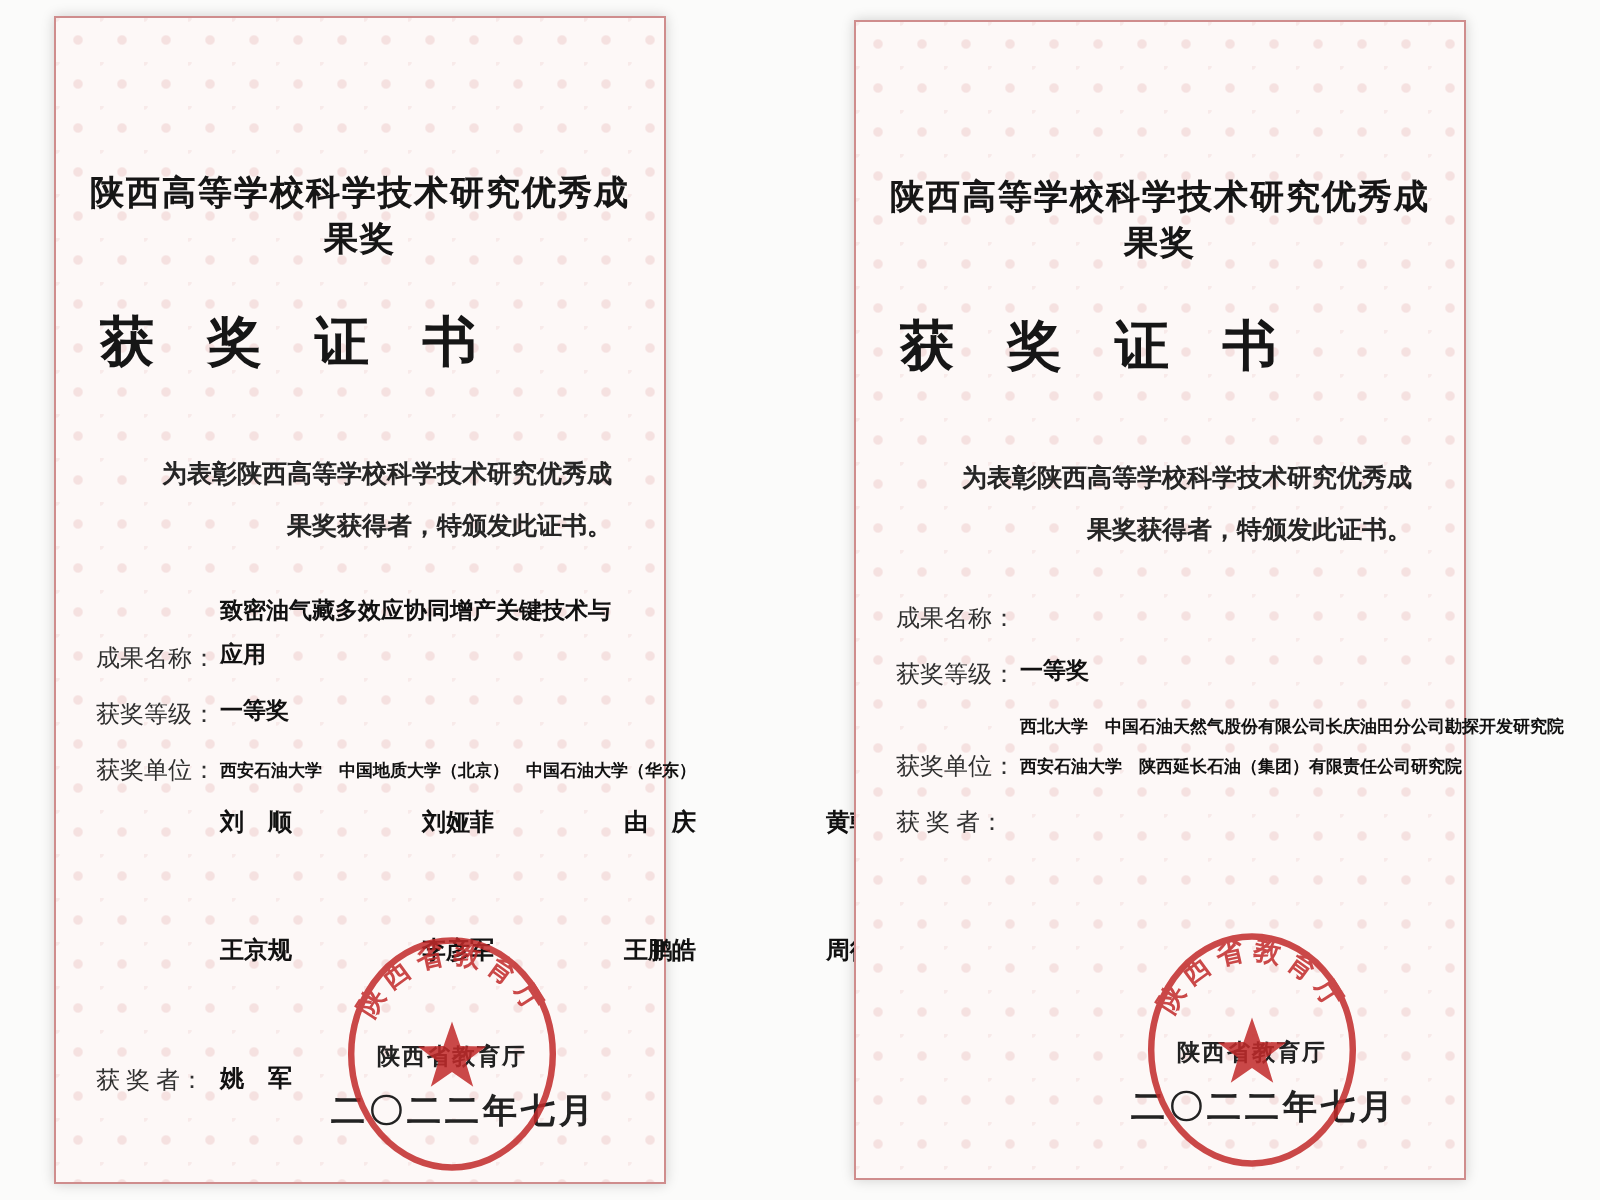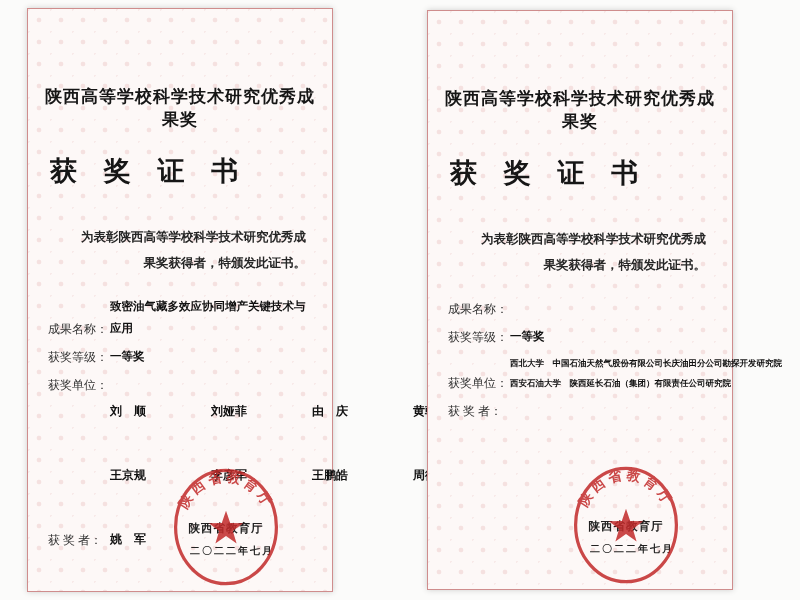--- a/index.html
+++ b/index.html
@@ -53,21 +53,21 @@
   .field-value{font-size:11.5px;font-weight:700;color:#111;line-height:22px;font-family:Liberation Mono, monospace;}
   .units .field-value div{font-size:8.5px;line-height:20px;white-space:nowrap;}
   .names{
     display:grid;grid-template-columns:repeat(4,58px);column-gap:2px;row-gap:4px;gap:43px;
   }
   .names span{font-size:12px;font-weight:700;color:#111;line-height:21px;white-space:nowrap;}
   .stamp{
     position:absolute;right:30px;bottom:4px;width:152px;height:120px;z-index:5;
   }
   .stamp .issuer{position:absolute;left:0;right:0;top:54px;text-align:center;font-size:11.5px;color:#222;font-weight:600;letter-spacing:1px;}
-  .stamp .date{position:absolute;left:12px;right:0;top:77px;text-align:center;font-size:10px;color:#222;font-weight:600;letter-spacing:2px;}
+  .stamp .date{position:absolute;left:12px;right:0;top:77px;text-align:center;font-size:17px;color:#222;font-weight:600;letter-spacing:2px;}
   .stamp svg{position:absolute;left:50%;top:50%;transform:translate(-50%,-50%);opacity:.85;}
 </style>
 </head>
 <body>
 
 <div class="cert cert-left">
   <div class="cert-inner">
     <div class="title1">陕西高等学校科学技术研究优秀成果奖</div>
     <div class="title2">获 奖 证 书</div>
     <div class="body-text">为表彰陕西高等学校科学技术研究优秀成果奖获得者，特颁发此证书。</div>
@@ -76,20 +76,21 @@
         <div class="field-label">成果名称：</div>
         <div class="field-value">致密油气藏多效应协同增产关键技术与应用</div>
       </div>
       <div class="field">
         <div class="field-label">获奖等级：</div>
         <div class="field-value">一等奖</div>
       </div>
       <div class="field units">
         <div class="field-label">获奖单位：</div>
         <div class="field-value">
+          <div>西安石油大学　中国地质大学（北京）　中国石油大学（华东）</div>
         </div>
       </div>
       <div class="field">
         <div class="field-label">获 奖 者：</div>
         <div class="field-value names">
           <span>刘　顺</span>
           <span>刘娅菲</span>
           <span>由　庆</span>
           <span>黄朝琴</span>
           <span>王京规</span>

